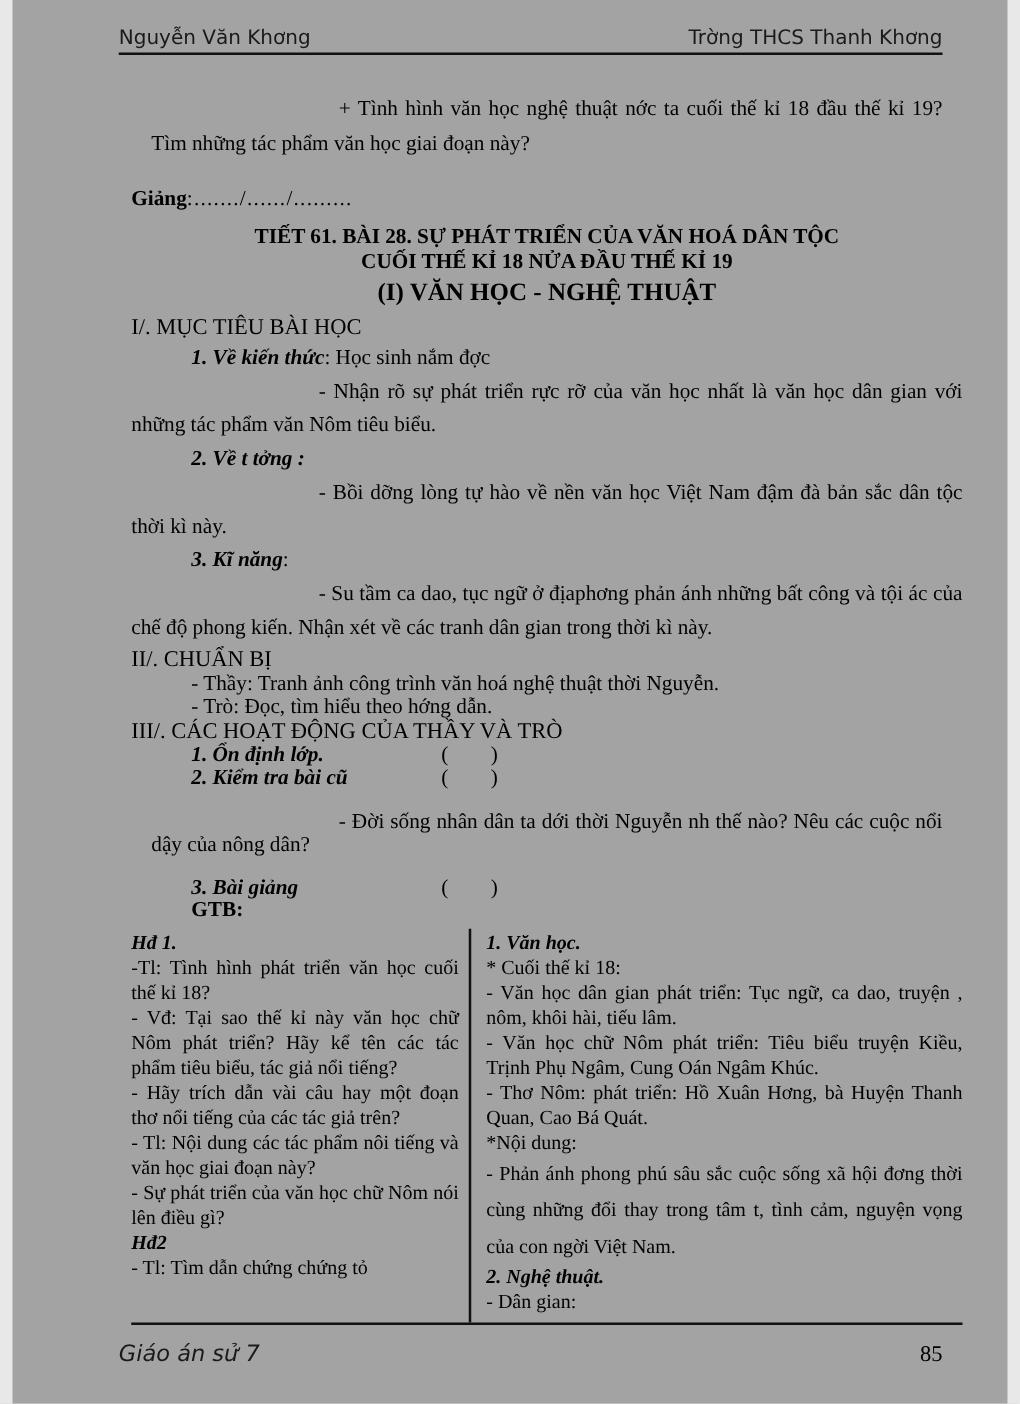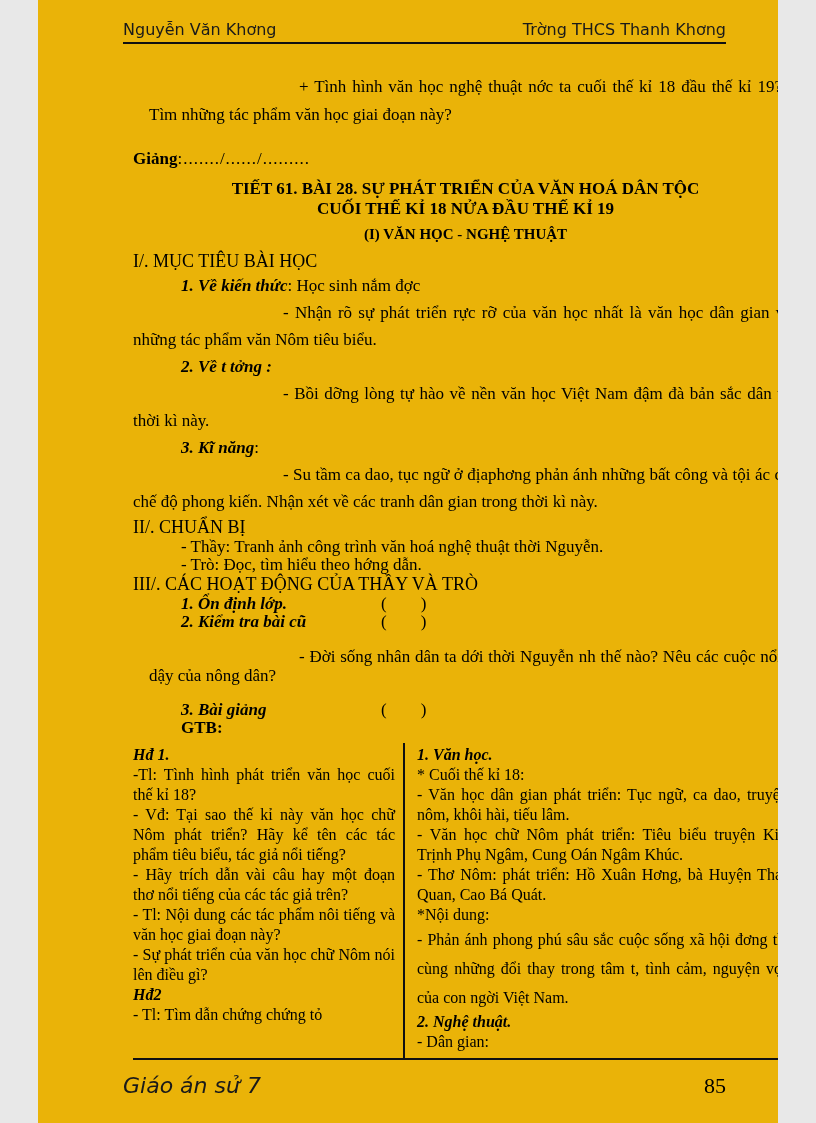--- a/index.html
+++ b/index.html
@@ -1,19 +1,19 @@
 <!DOCTYPE html>
 <html><head>
 <meta charset="utf-8">
 <style>
   html,body{margin:0;padding:0;background:#e8e8e8;}
   .page{
     position:relative;
-    width:740px;height:1123px;
-    background:#eab308;
+    width:796px;height:1123px;
+    background:#a3a3a3;
     color:#000;
     font-family:"Liberation Serif","DejaVu Serif",serif;
     overflow:hidden;
     margin:0 auto;
   }
   .hdr{
     position:absolute;top:20px;left:85px;right:52px;
     display:flex;justify-content:space-between;align-items:flex-end;
     font-family:"DejaVu Sans","Liberation Sans",sans-serif;
     font-size:16px;color:#1a1a1a;
@@ -25,21 +25,21 @@
     font-size:17px;line-height:28px;
   }
   .j{text-align:justify;}
   .ind{text-indent:150px;}
   .b{font-weight:bold;}
   .bi{font-weight:bold;font-style:italic;}
   .intro{line-height:28px;}
   .giang{line-height:28px;}
   .dots{letter-spacing:1px;}
   .titleblock{margin-top:6px;text-align:center;font-weight:bold;font-size:17px;line-height:20px;}
-  .titleblock .t3{font-size:15px;margin-top:4px;line-height:22px;}
+  .titleblock .t3{font-size:20px;margin-top:4px;line-height:22px;}
   .sechead{font-size:18px;font-weight:normal;line-height:21px;}
   .s1head{margin-top:6px;}
   .itemline{margin-left:48px;line-height:27px;}
   .s1para{line-height:27px;}
   .s2line{margin-left:48px;line-height:18px;}
   .stepline{margin-left:48px;line-height:18px;}
   .steplabel{display:inline-block;min-width:200px;}
   .paren{white-space:pre;}
   .qpara{line-height:19px;}
   .gtb{margin-left:48px;line-height:18px;font-weight:bold;}
@@ -63,21 +63,21 @@
   .lp2{margin-top:20px;}
   .hd2{margin-top:48px;}
   .rp{line-height:20px;}
   .nd-h{margin-top:48px;line-height:20px;}
   .nd-p{line-height:29px;}
   .r-h2{margin-top:16px;line-height:20px;}
   .r-p4{margin-top:4px;line-height:20px;}
   .ftr{
     position:absolute;top:1073px;left:85px;right:52px;
     display:flex;justify-content:space-between;
-    font-size:22px;
+    font-size:18px;
   }
   .ftr .doc{font-family:"DejaVu Sans","Liberation Sans",sans-serif;font-style:italic;color:#1a1a1a;}
 </style>
 </head>
 <body>
 
 <div class="page">
 
   <div class="hdr">
     <span>Nguyễn Văn Khơng</span>

